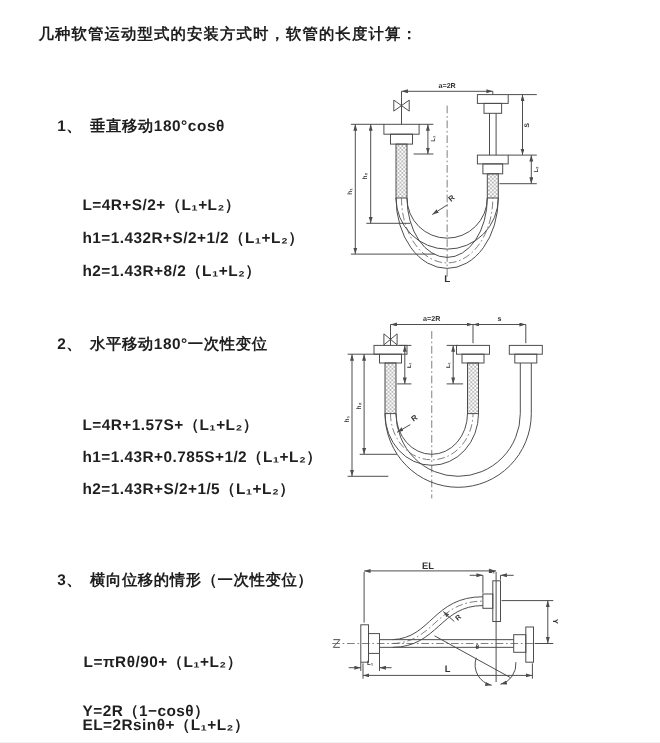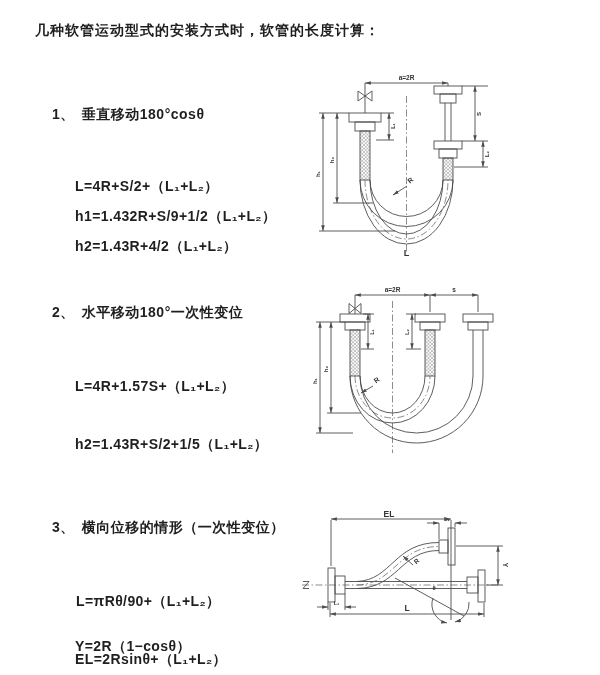--- a/index.html
+++ b/index.html
@@ -30,27 +30,28 @@
 <body>
 
 <div class="page">
 
   <div class="title">几种软管运动型式的安装方式时，软管的长度计算：</div>
 
   <div class="sec-heading" style="left:52px;top:106px">
     <span class="num">1、</span><span>垂直移动180°cosθ</span>
   </div>
   <div class="formula" style="left:75px;top:134px">L=4R+S/2+（L₁+L₂）</div>
-  <div class="formula" style="left:75px;top:164px">h1=1.432R+S/9+1/2（L₁+L₂）</div>
-  <div class="formula" style="left:75px;top:194px">h2=1.43R+4/2（L₁+L₂）</div>
+  <div class="formula" style="left:75px;top:164px">h1=1.432R+S/2+1/2（L₁+L₂）</div>
+  <div class="formula" style="left:75px;top:194px">h2=1.43R+8/2（L₁+L₂）</div>
 
   <div class="sec-heading" style="left:52px;top:304px">
     <span class="num">2、</span><span>水平移动180°一次性变位</span>
   </div>
   <div class="formula" style="left:75px;top:334px">L=4R+1.57S+（L₁+L₂）</div>
+  <div class="formula" style="left:75px;top:363px">h1=1.43R+0.785S+1/2（L₁+L₂）</div>
   <div class="formula" style="left:75px;top:392px">h2=1.43R+S/2+1/5（L₁+L₂）</div>
 
   <div class="sec-heading" style="left:52px;top:519px">
     <span class="num">3、</span><span>横向位移的情形（一次性变位）</span>
   </div>
   <div class="formula" style="left:76px;top:549px">L=πRθ/90+（L₁+L₂）</div>
   <div class="formula" style="left:75px;top:594px">Y=2R（1−cosθ）</div>
   <div class="formula" style="left:75px;top:607px">EL=2Rsinθ+（L₁+L₂）</div>
 
   <svg style="left:315px;top:68px" width="265" height="192" viewBox="0 0 265 192">

